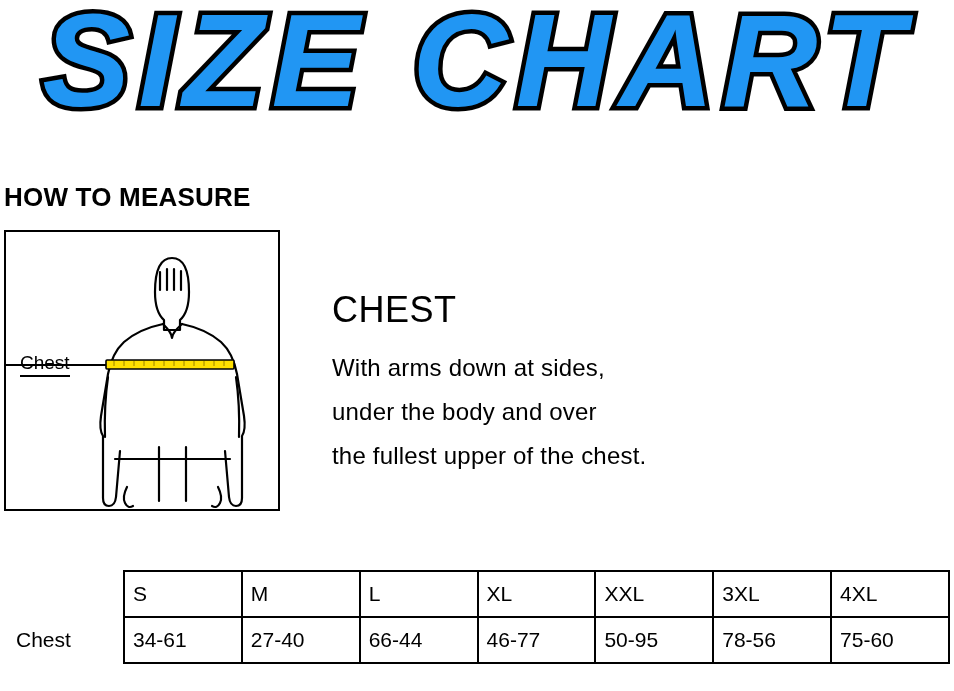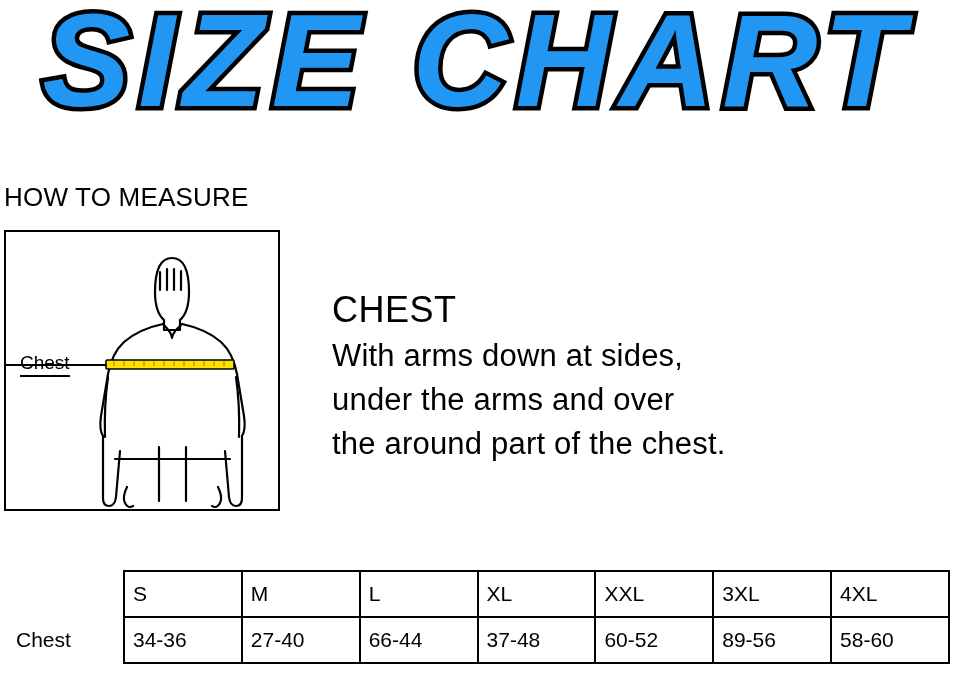--- a/index.html
+++ b/index.html
@@ -27,21 +27,21 @@
   .title-svg {
     display: block;
   }
 
   
   .how-to-measure {
     position: absolute;
     left: 4px;
     top: 182px;
     font-size: 26px;
-    font-weight: normal;
+    font-weight: bold;
     letter-spacing: 0.2px;
     font-family: "Liberation Sans", sans-serif;
   }
 
   
   .figure-box {
     position: absolute;
     left: 4px;
     top: 230px;
     width: 276px;
@@ -69,25 +69,25 @@
     top: 288px;
     width: 600px;
   }
   .desc-title {
     font-size: 36px;
     line-height: 44px;
     font-family: "Liberation Sans", sans-serif;
     letter-spacing: 0.5px;
   }
   .desc-body {
-    font-size: 31px;
+    font-size: 24px;
     line-height: 44px;
     font-family: "Liberation Sans", sans-serif;
     letter-spacing: 0.2px;
-    margin-top: 2px;
+    margin-top: 14px;
   }
   .desc-body span { display: block; }
 
   
   .size-table {
     position: absolute;
     left: 4px;
     top: 570px;
     border-collapse: collapse;
     table-layout: fixed;
@@ -180,41 +180,41 @@
     <line x1="0" y1="133" x2="100" y2="133" stroke="#000000" stroke-width="2"></line>
   </svg>
 </div>
 
 <div class="chest-label">Chest</div>
 
 <div class="desc">
   <div class="desc-title">CHEST</div>
   <div class="desc-body">
     <span>With arms down at sides,</span>
-    <span>under the arms and over</span>
-    <span>the around part of the chest.</span>
+    <span>under the body and over</span>
+    <span>the fullest upper of the chest.</span>
   </div>
 </div>
 
 <table class="size-table">
   <tbody>
     <tr>
       <td class="corner col-label"></td>
       <td>S</td>
       <td>M</td>
       <td>L</td>
       <td>XL</td>
       <td>XXL</td>
       <td>3XL</td>
       <td>4XL</td>
     </tr>
     <tr>
       <td class="rowhead col-label">Chest</td>
-      <td>34-36</td>
+      <td>34-61</td>
       <td>27-40</td>
       <td>66-44</td>
-      <td>37-48</td>
-      <td>60-52</td>
-      <td>89-56</td>
-      <td>58-60</td>
+      <td>46-77</td>
+      <td>50-95</td>
+      <td>78-56</td>
+      <td>75-60</td>
     </tr>
   </tbody>
 </table>
 
 </body></html>

